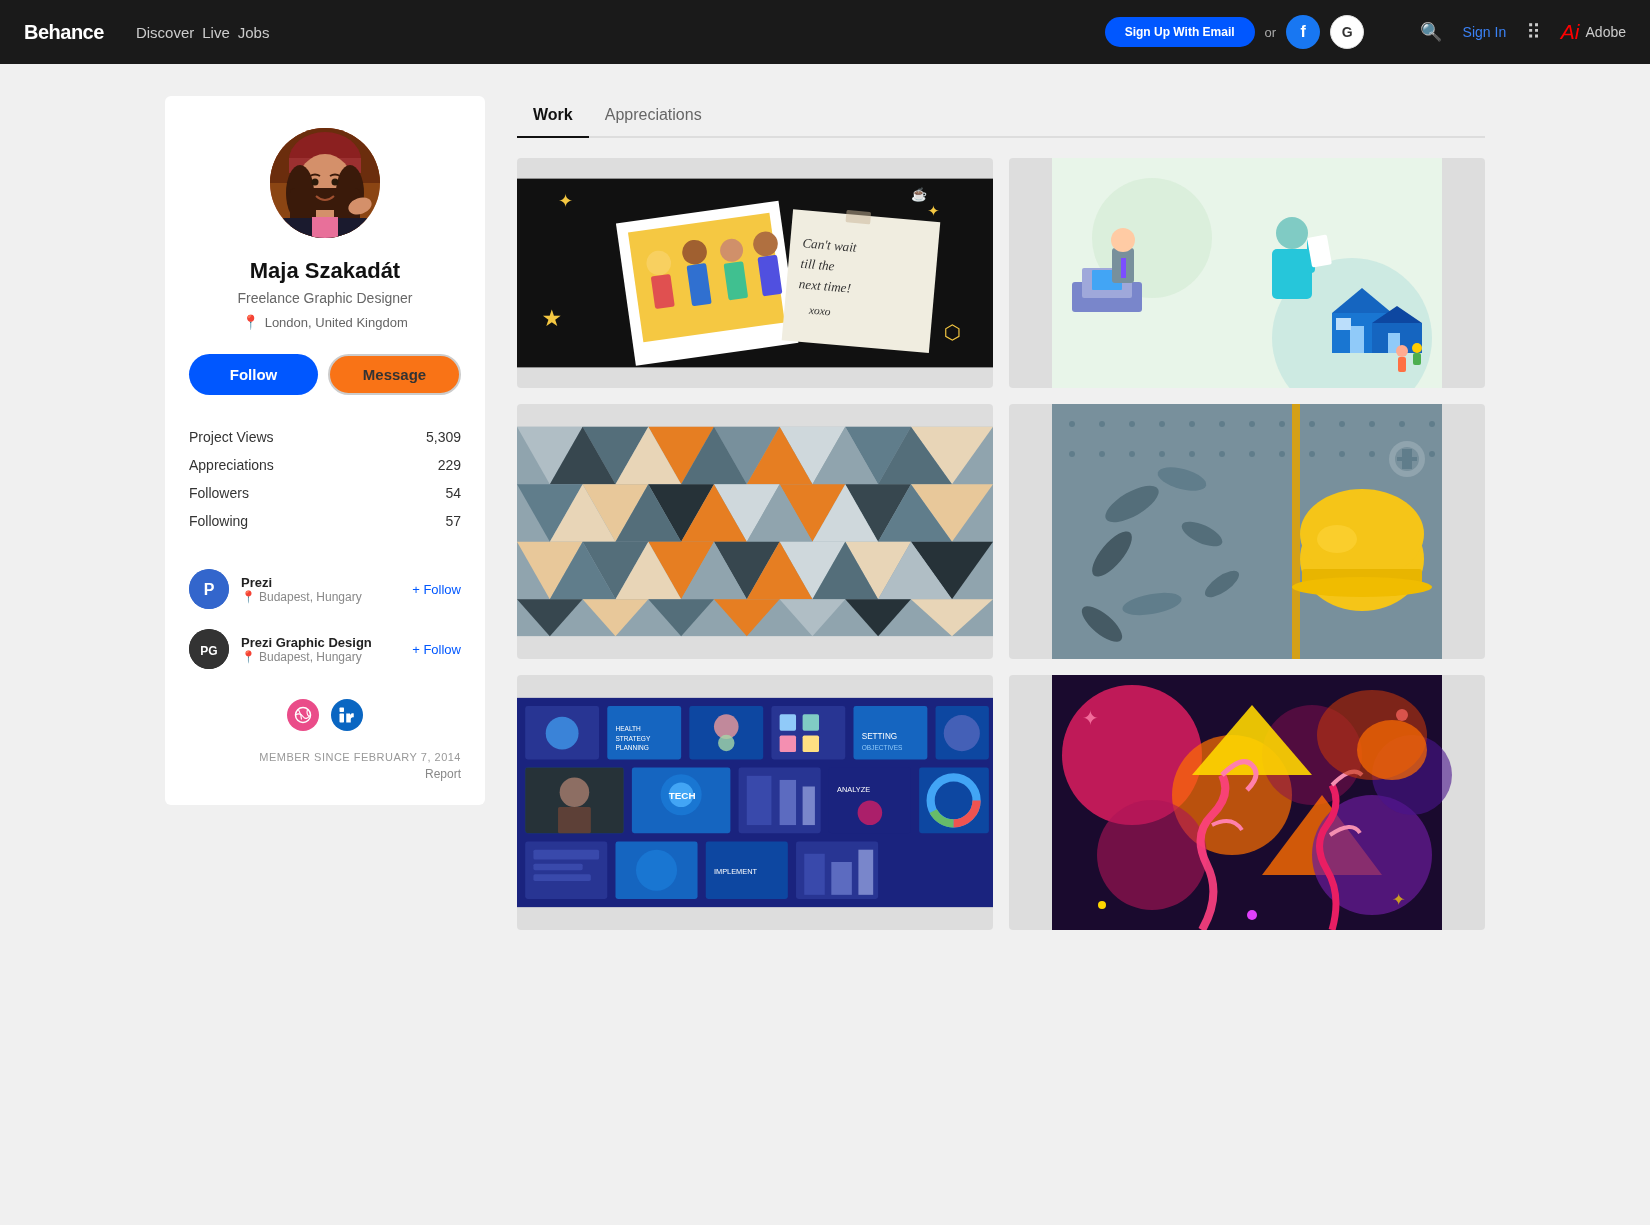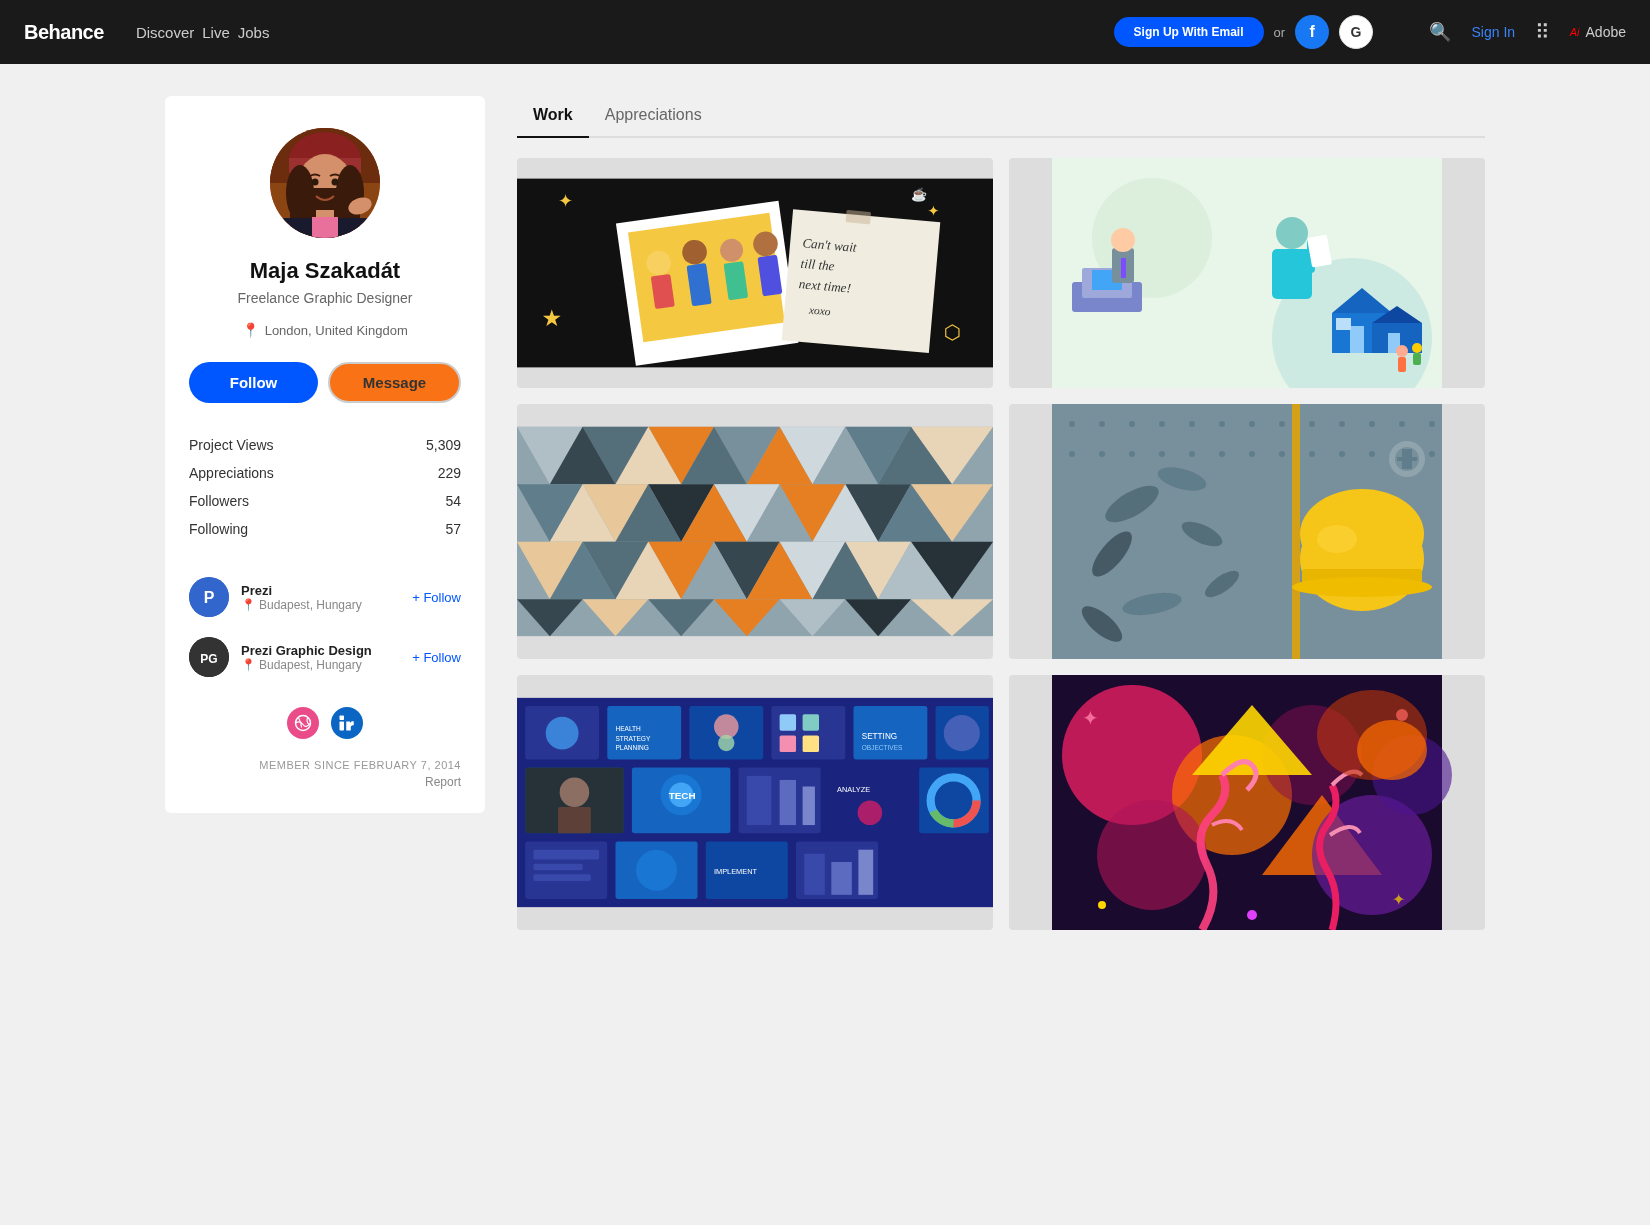--- a/index.html
+++ b/index.html
@@ -93,21 +93,21 @@
     }
     .adobe-logo {
       display: flex;
       align-items: center;
       gap: 6px;
       color: #ccc;
       font-size: 14px;
     }
     .adobe-icon {
       font-style: italic;
-      font-size: 11px;
+      font-size: 21px;
       color: #ff0000;
     }
 
     
     .main-container {
       margin-top: 56px;
       padding: 40px 40px 40px 40px;
       display: flex;
       gap: 32px;
       max-width: 1400px;
@@ -143,21 +143,21 @@
       font-size: 22px;
       font-weight: bold;
       color: #111;
       text-align: center;
       margin-bottom: 6px;
     }
     .profile-title {
       font-size: 14px;
       color: #666;
       text-align: center;
-      margin-bottom: 16px;
+      margin-bottom: 8px;
     }
     .profile-location {
       display: flex;
       align-items: center;
       gap: 5px;
       font-size: 13px;
       color: #666;
       margin-bottom: 24px;
     }
     .location-pin {

